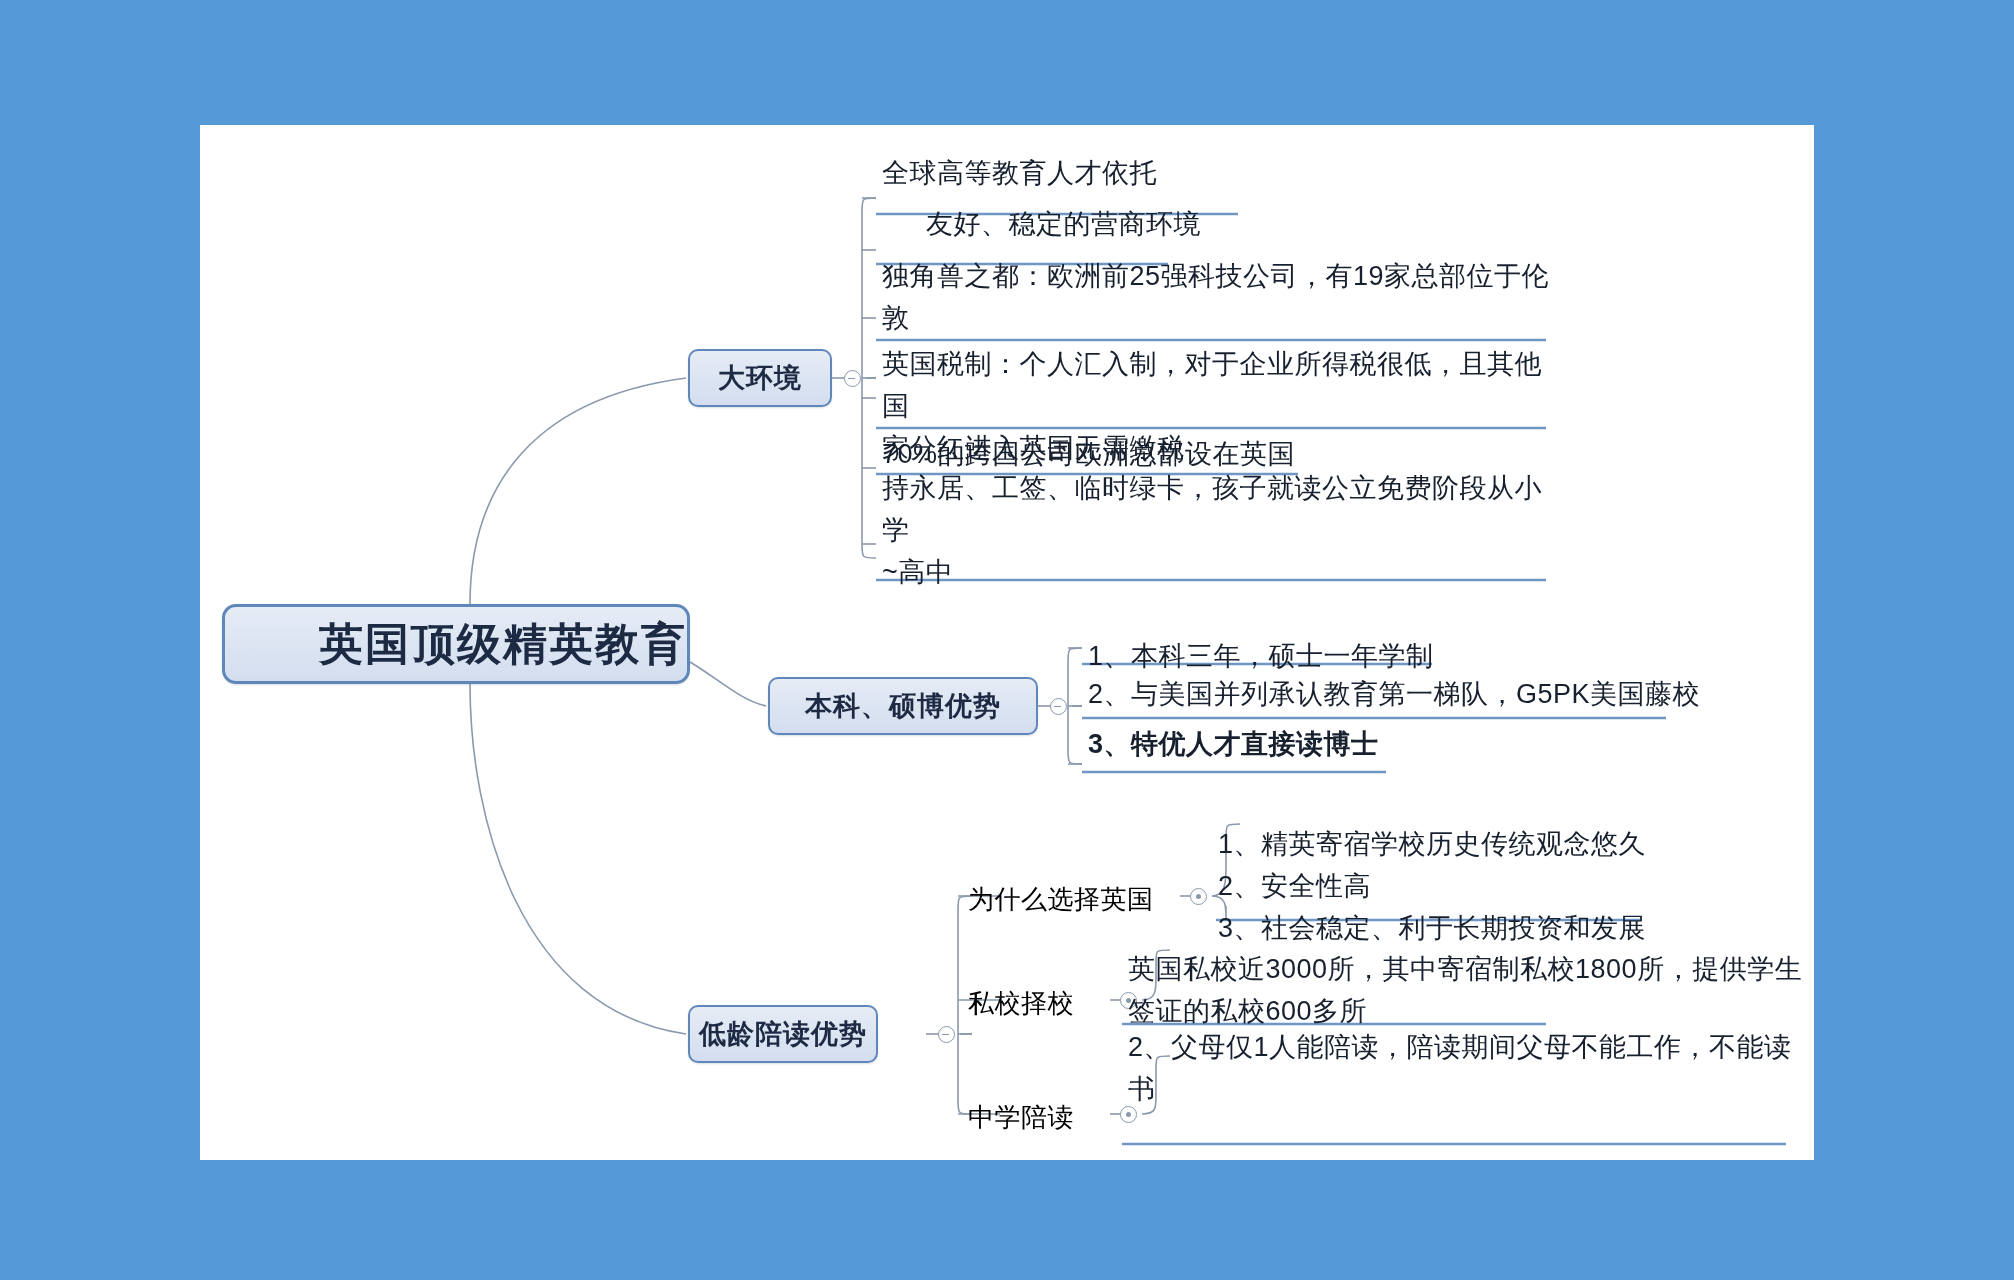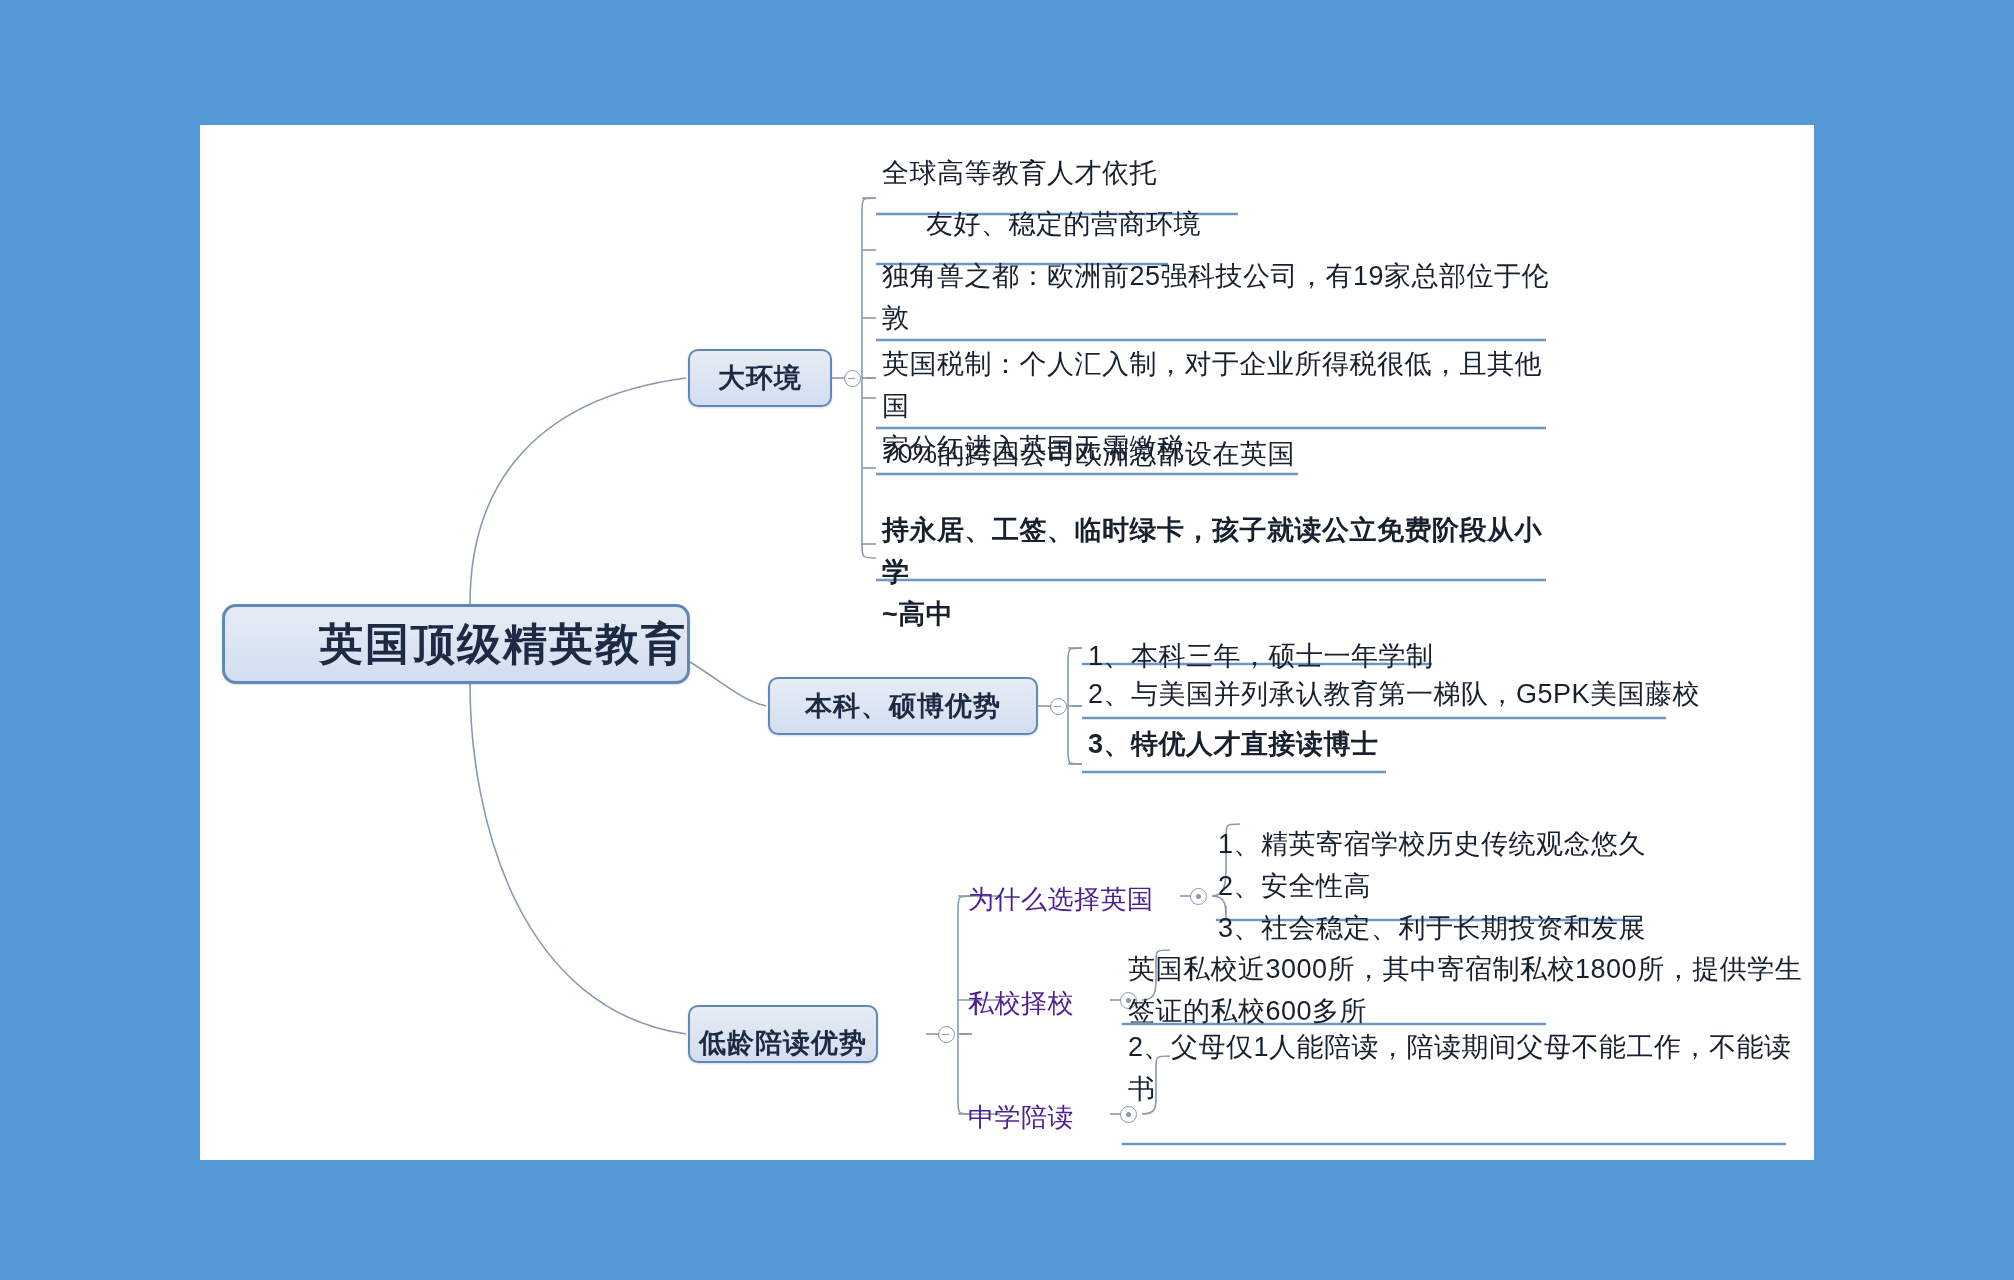--- a/index.html
+++ b/index.html
@@ -39,37 +39,37 @@
     font-size:44px;font-weight:bold;
     letter-spacing:2px;
     border-width:3px;border-radius:14px;justify-content:flex-end;
   }
   .branch{
     font-size:27px;font-weight:bold;letter-spacing:1px;
     height:58px;border-radius:10px;
   }
   #branch-1{left:688px;top:349px;width:144px;}
   #branch-2{left:768px;top:677px;width:270px;}
-  #branch-3{left:688px;top:1005px;width:190px;align-items:flex-end;}
+  #branch-3{left:688px;top:1005px;width:190px;}
 
   
   .leaf{
     position:absolute;
     font-size:27px;
     color:#17202e;
     line-height:42px;
     letter-spacing:.5px;
   }
   .leaf .u{display:block;}
 
   
   .sublabel{
     position:absolute;
     font-size:26px;
-    color:#4c1d95;
+    color:#000000;
     letter-spacing:.5px;
     white-space:nowrap;
   }
 
   
   .handle{
     position:absolute;
     width:17px;height:17px;
     border:1.5px solid #8a99ad;
     border-radius:50%;
@@ -177,21 +177,21 @@
   <span class="u">独角兽之都：欧洲前25强科技公司，有19家总部位于伦</span>
   <span class="u">敦</span>
 </div>
 <div class="leaf" style="left:882px;top:343px;width:680px;">
   <span class="u">英国税制：个人汇入制，对于企业所得税很低，且其他国</span>
   <span class="u">家分红进入英国无需缴税</span>
 </div>
 <div class="leaf" style="left:882px;top:433px;width:680px;">
   <span class="u">70%的跨国公司欧洲总部设在英国</span>
 </div>
-<div class="leaf" style="left:882px;top:509px;width:680px;font-weight:bold;">
+<div class="leaf" style="left:882px;top:467px;width:680px;">
   <span class="u">持永居、工签、临时绿卡，孩子就读公立免费阶段从小学</span>
   <span class="u">~高中</span>
 </div>
 
 <div class="box branch" id="branch-2">
   <span>本科、硕博优势</span>
 </div>
 <div class="handle" style="left:1050px;top:698px;"></div>
 
 <div class="leaf" style="left:1088px;top:619px;width:620px;margin-top:16px;">

